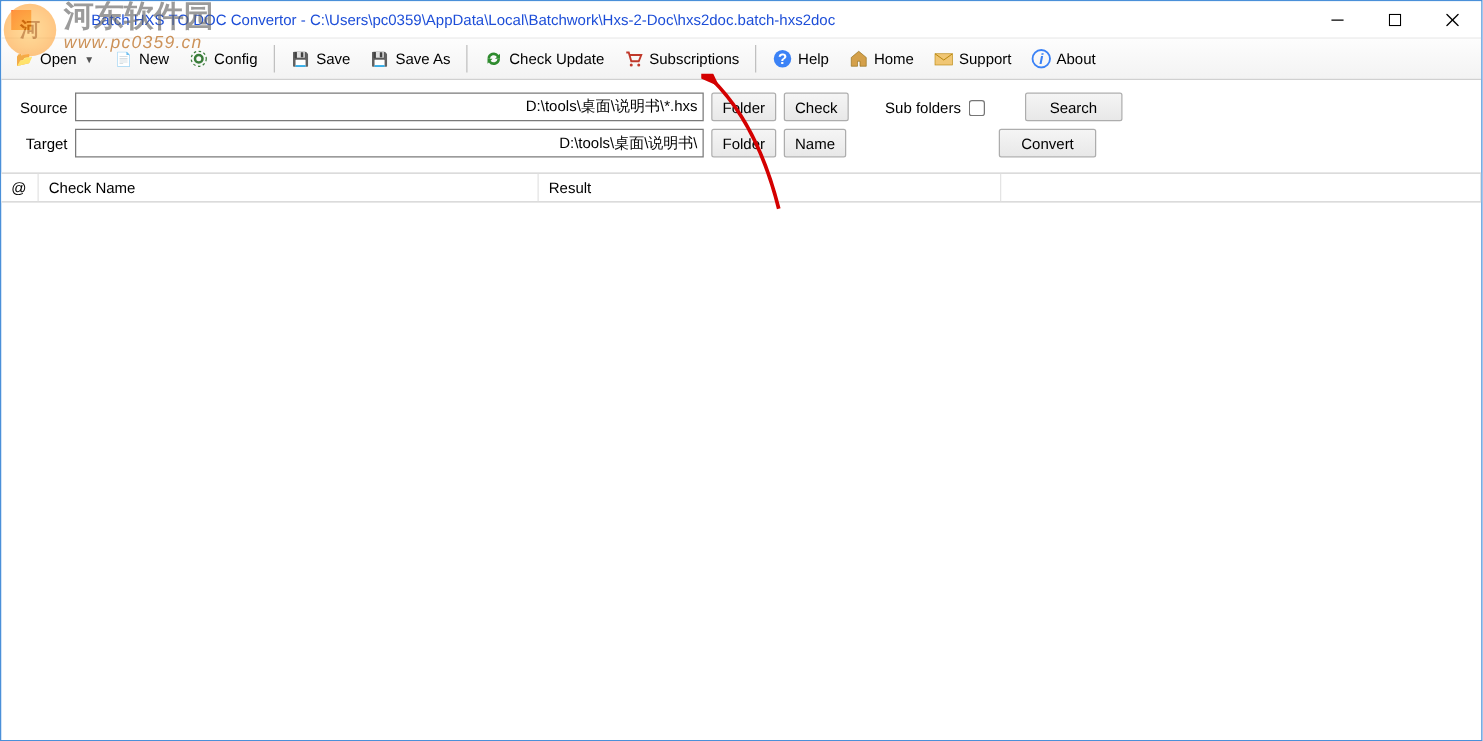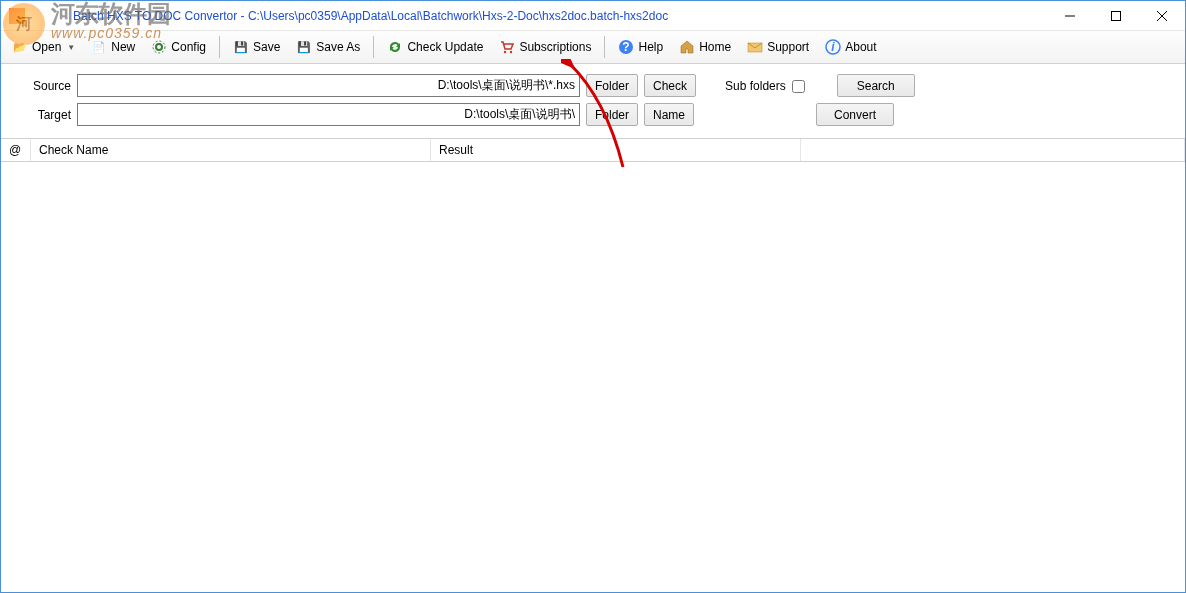--- a/index.html
+++ b/index.html
@@ -19,21 +19,21 @@
     .watermark .url-text { font-size: 14px; color: #b35900; font-style: italic; letter-spacing:1px; }
     
     
     .toolbar { height: 33px; background: linear-gradient(#fdfdfd,#f3f3f3); border-bottom: 1px solid #d0d0d0; display: flex; align-items: center; padding: 0 4px; gap: 2px; }
     .tool-btn { display: flex; align-items: center; gap: 4px; padding: 3px 6px; border: 1px solid transparent; border-radius: 3px; }
     .tool-sep { width: 1px; height: 22px; background: #c0c0c0; margin: 0 4px; }
     .dropdown-arrow { font-size: 8px; color: #555; margin-left: 2px; }
     .ticon { width: 16px; height: 16px; display: inline-flex; align-items: center; justify-content: center; font-size: 11px; }
     
     
-    .form-area { padding: 10px 12px 6px 28px; }
+    .form-area { padding: 10px 12px 6px 11px; }
     .form-row { display: flex; align-items: center; gap: 6px; margin-bottom: 6px; }
     .form-label { width: 42px; text-align: right; }
     .text-input { flex: 0 0 503px; height: 23px; border: 1px solid #7a7a7a; padding: 0 4px; background: #fff; outline: none; text-align: right; }
     .small-btn { height: 23px; padding: 0 8px; border: 1px solid #adadad; background: linear-gradient(#f5f5f5,#e8e8e8); border-radius: 2px; min-width: 40px; }
     .big-btn { width: 78px; height: 23px; border: 1px solid #adadad; background: linear-gradient(#f5f5f5,#e8e8e8); border-radius: 2px; }
     .chk-label { display: flex; align-items: flex-end; gap: 6px; margin-left: 23px; }
     .chk { width: 13px; height: 13px; }
     .spacer { width: 20px; }
     
     

